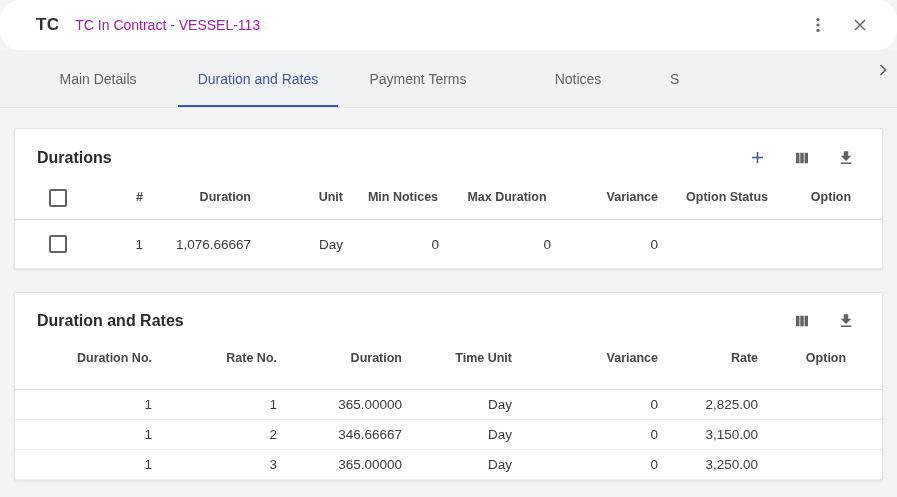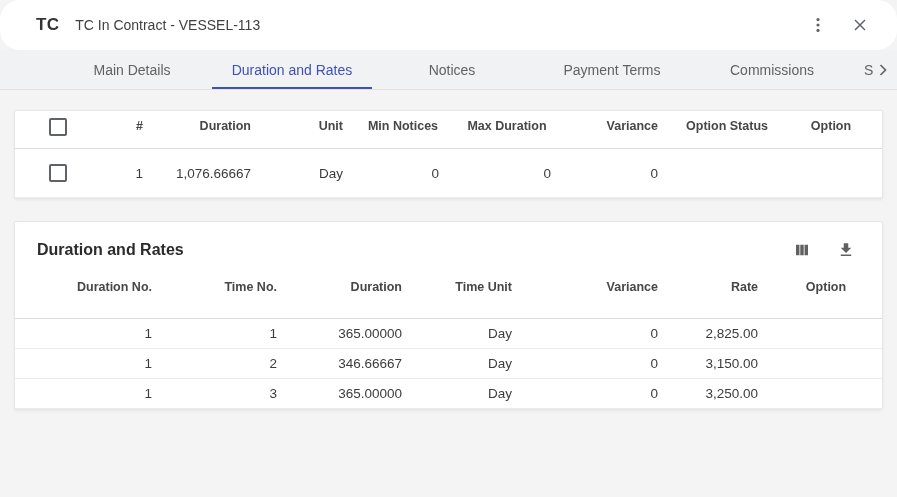--- a/index.html
+++ b/index.html
@@ -12,29 +12,29 @@
   }
 
   
   .titlebar {
     height:50px; background:#fff;
     display:flex; align-items:center;
     padding:0 24px 0 36px;
     border-radius:20px;
   }
   .logo { font-size:17px; font-weight:700; color:#333; letter-spacing:.3px; }
-  .title { margin-left:16px; font-size:14px; color:#404040; }
+  .title { margin-left:16px; font-size:14px; color:#a21caf; }
   .titlebar-actions { margin-left:auto; display:flex; align-items:center; gap:16px; }
   .icon-btn { background:none; border:none; padding:3px; cursor:pointer; display:flex; align-items:center; }
 
   
   .tabbar {
-    height:40px; background:#f1f2f3;
+    height:58px; background:#f1f2f3;
     border-bottom:1px solid #e3e3e3;
-    display:flex; padding-left:52px;
+    display:flex; padding-left:18px;
     position:relative; overflow:hidden;
   }
   .tab {
     min-width:160px; padding:0 10px;
     display:flex; align-items:center; justify-content:center;
     font-size:14px; color:#5f6368; white-space:nowrap;
     cursor:pointer; position:relative;
   }
   .tab.active { color:#3f51b5; }
   .tab.active::after {
@@ -104,34 +104,53 @@
         <svg width="20" height="20" viewBox="0 0 24 24">
           <path d="M6 6 L18 18 M18 6 L6 18" stroke="#5f6368" stroke-width="1.7" fill="none"></path>
         </svg>
       </button>
     </div>
   </header>
 
   <nav class="tabbar">
     <div class="tab">Main Details</div>
     <div class="tab active">Duration and Rates</div>
+    <div class="tab">Payment Terms</div>
     <div class="tab">Notices</div>
-    <div class="tab">Payment Terms</div>
-    <div class="tab">Commissions</div>
     <div class="tab partial">S</div>
     <button class="tab-scroll" aria-label="Scroll tabs right">
       <svg width="20" height="20" viewBox="0 0 24 24">
         <path d="M9 6 l6 6 -6 6" fill="none" stroke="#5f6368" stroke-width="2"></path>
       </svg>
     </button>
   </nav>
 
   <main>
 
     <section class="card">
+      <div class="card-header">
+        <h2 class="card-title">Durations</h2>
+        <div class="card-actions">
+          <button class="icon-btn" aria-label="Add">
+            <svg width="19" height="19" viewBox="0 0 24 24">
+              <path d="M11 5h2v6h6v2h-6v6h-2v-6H5v-2h6z" fill="#3f51b5"></path>
+            </svg>
+          </button>
+          <button class="icon-btn" aria-label="Columns">
+            <svg width="18" height="18" viewBox="0 0 24 24">
+              <path d="M4 5h4.6v14H4z M9.7 5h4.6v14H9.7z M15.4 5h4.6v14h-4.6z" fill="#616161"></path>
+            </svg>
+          </button>
+          <button class="icon-btn" aria-label="Download">
+            <svg width="18" height="18" viewBox="0 0 24 24">
+              <path d="M19 9h-4V3H9v6H5l7 7 7-7z M5 18v2h14v-2z" fill="#616161"></path>
+            </svg>
+          </button>
+        </div>
+      </div>
       <table class="t1">
         <colgroup>
           <col style="width:64px">
             <col style="width:76px">
             <col style="width:108px">
             <col style="width:92px">
           <col style="width:96px">
             <col style="width:112px">
             <col style="width:107px">
             <col style="width:110px">
@@ -188,21 +207,21 @@
             <col style="width:125px">
             <col style="width:125px">
             <col style="width:110px">
           <col style="width:146px">
             <col style="width:100px">
             <col>
         </colgroup>
         <thead>
           <tr>
             <th class="ar">Duration No.</th>
-            <th class="ar">Time No.</th>
+            <th class="ar">Rate No.</th>
             <th class="ar">Duration</th>
             <th class="al">Time Unit</th>
             <th class="ar">Variance</th>
             <th class="ar">Rate</th>
             <th class="ac">Option</th>
           </tr>
         </thead>
         <tbody>
           <tr>
             <td class="ar">1</td>

